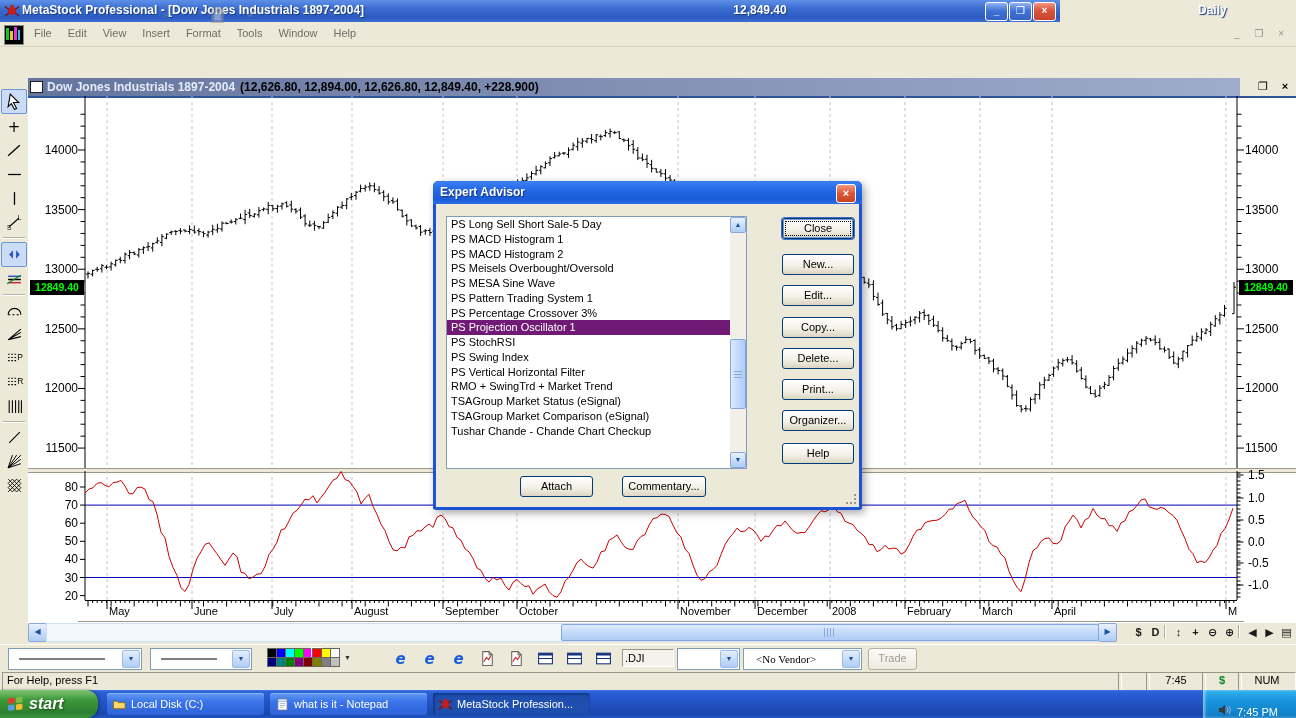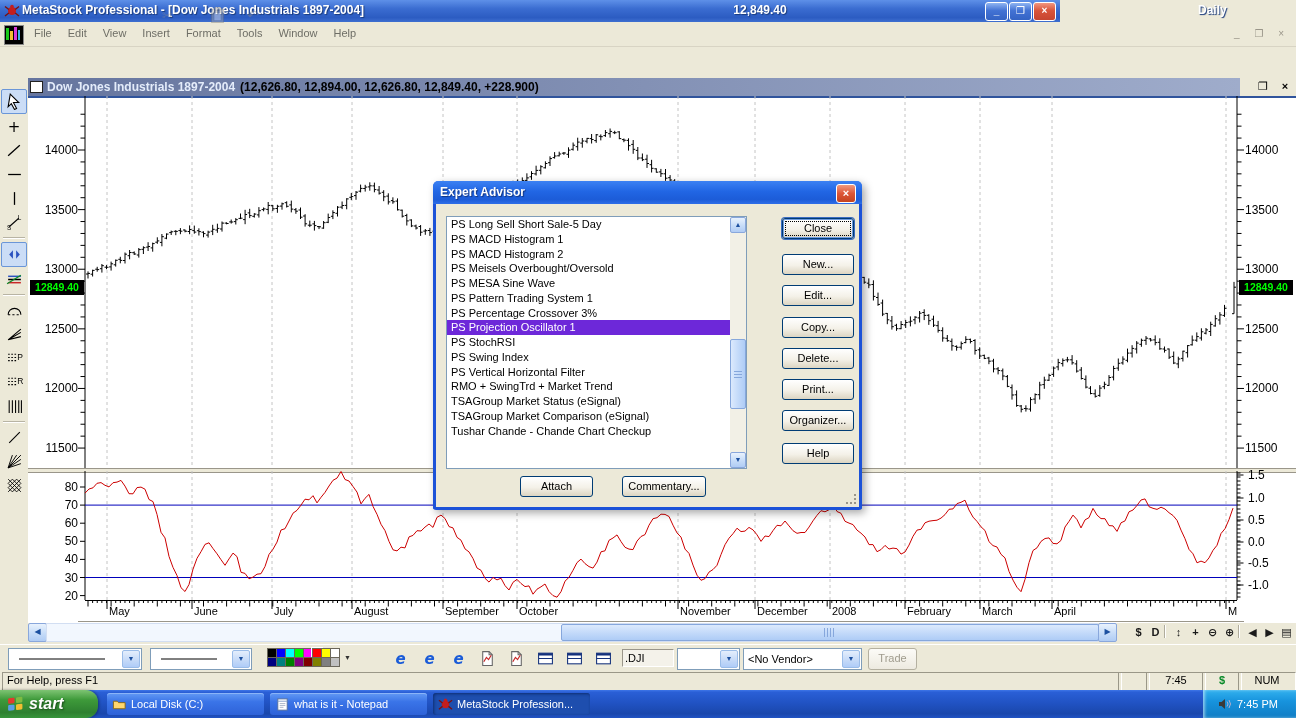--- a/index.html
+++ b/index.html
@@ -93,33 +93,33 @@
     background:linear-gradient(to bottom,#7EC473 0%,#3E9A3A 35%,#2E8030 80%,#37953B 100%);
     box-shadow:1px 0 3px rgba(0,0,0,.4);display:flex;align-items:center;}
   #start .lbl{color:#fff;font-weight:bold;font-style:italic;font-size:16px;text-shadow:1px 1px 2px #1A4A1A;margin-left:3px;}
   .task{position:absolute;top:3px;width:157px;height:22px;border-radius:3px;
     background:linear-gradient(to bottom,#639AF5 0%,#3A74E8 40%,#2E62D8 100%);
     box-shadow:inset 0 1px 0 #8AB4F8;color:#fff;display:flex;align-items:center;overflow:hidden;white-space:nowrap;}
   .task.active{background:#1E4EAE;box-shadow:inset 1px 1px 3px #0E2E72;}
   .task .ic{margin:0 4px 0 5px;flex:0 0 auto;display:inline-flex;}
   #tray{position:absolute;left:1203px;top:0;width:93px;height:28px;
     background:linear-gradient(to bottom,#32B1EE 0%,#1793DD 40%,#1180C8 90%);box-shadow:inset 2px 0 3px rgba(255,255,255,.5);
-    display:flex;align-items:center;color:#fff;}
+    display:flex;align-items:flex-end;color:#fff;}
   
   #dialog{left:433px;top:181px;width:429px;height:329px;background:#ECE9D8;z-index:30;
     border:3px solid #1C52D8;border-top:none;border-radius:6px 6px 3px 3px;box-shadow:3px 3px 8px rgba(0,0,0,.35);box-sizing:border-box;}
   #dlg-title{position:absolute;left:-3px;top:0;width:429px;height:23px;border-radius:5px 5px 0 0;box-sizing:border-box;
     background:linear-gradient(to bottom,#3C81F3 0%,#2166E4 45%,#1C5CD8 80%,#2E6EE8 100%);
     color:#fff;font-weight:bold;font-size:12px;line-height:23px;padding-left:7px;text-shadow:1px 1px 1px #10337E;}
   #dlg-x{position:absolute;right:3px;top:3px;width:18px;height:17px;border:1px solid #fff;border-radius:3px;
     background:linear-gradient(to bottom,#F0997F,#DD5638 50%,#C4431F);color:#fff;font-weight:bold;font-size:11px;
     text-align:center;line-height:16px;}
   #dlg-list{position:absolute;left:10px;top:35px;width:301px;height:253px;background:#fff;border:1px solid #7F9DB9;box-sizing:border-box;}
   .ditem{height:14.75px;line-height:14.75px;padding-left:4px;white-space:nowrap;overflow:hidden;font-size:11px;}
-  .ditem.sel{background:#6d28d9;color:#fff;}
+  .ditem.sel{background:#701a75;color:#fff;}
   #dlg-scroll{position:absolute;right:0;top:0;width:16px;height:251px;background:#F2F0E6;}
   .dsb{position:absolute;left:0;width:16px;height:16px;background:linear-gradient(to bottom,#E9F2FD,#C6DCF8 55%,#B0CCF4);
     border:1px solid #89A7DC;border-radius:2px;color:#1C50A0;font-size:7px;text-align:center;line-height:14px;box-sizing:border-box;}
   #dsb-thumb{position:absolute;left:0;top:122px;width:16px;height:70px;background:linear-gradient(to right,#DCEAFD,#C2D9F9 55%,#AECCF6);
     border:1px solid #86A7DC;border-radius:2px;box-sizing:border-box;}
   #dsb-thumb:after{content:"";position:absolute;left:3px;top:31px;width:8px;height:8px;
     background:repeating-linear-gradient(to bottom,#86A7DC 0 1px,transparent 1px 3px);}
   .xpbtn{position:absolute;width:72px;height:21px;border:1px solid #003C74;border-radius:3px;
     background:linear-gradient(to bottom,#FFFFFF 0%,#F4F1E8 55%,#DCD5C2 100%);
     text-align:center;line-height:19px;font-size:11px;color:#000;box-sizing:border-box;}
@@ -953,21 +953,21 @@
             <path d="M1.5 8h13" stroke="#14317C"></path>
           </svg>
         </span>
         <span class="ticon glyph" style="color: rgb(27, 92, 216); font-size: 15px; font-weight: bold; font-style: italic;">e</span>
       </span>
     <input id="bb-symbol" value=".DJI" style="">
     <span class="bcombo" style="left:677px;width:61px;">
       <span class="combo-arrow">▼</span>
     </span>
     <span class="bcombo" style="left:743px;width:117px;">
-      <span style="padding-left:4px;">&lt;No Vendor&gt;</span>
+      <span style="padding-left:12px;font-family:Liberation Serif, serif;">&lt;No Vendor&gt;</span>
       <span class="combo-arrow">▼</span>
     </span>
     <span id="bb-trade">Trade</span>
   </div>
 
   <div id="statusbar" class="abs">
     <span class="spanel" style="left:2px;width:1110px;">For Help, press F1</span>
     <span class="spanel" style="left:1118px;width:22px;"></span>
     <span class="spanel" style="left:1146px;width:50px;text-align:center;">7:45</span>
     <span class="spanel" style="left:1202px;width:30px;text-align:center;color:#0A8A2A;font-weight:bold;">$</span>

